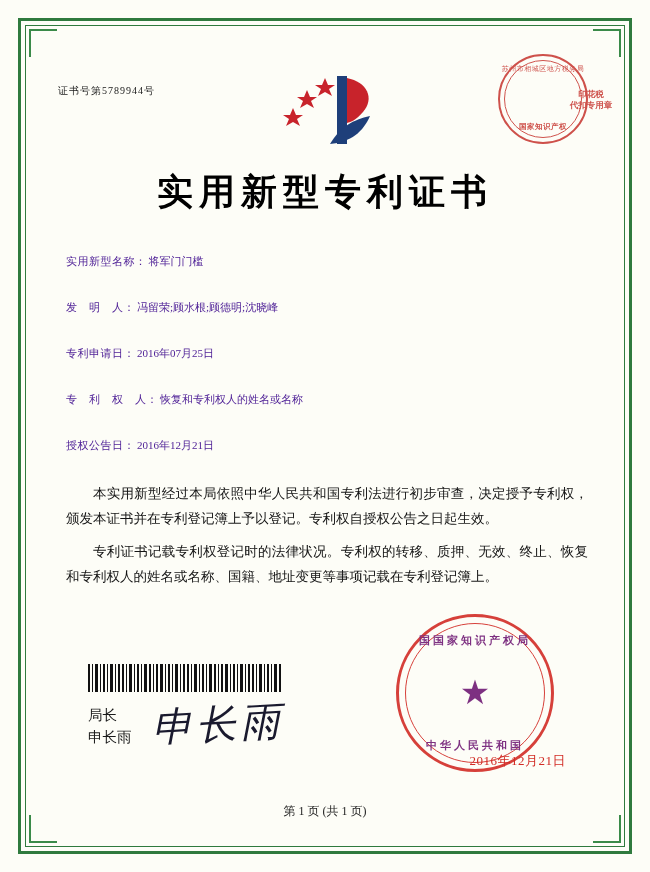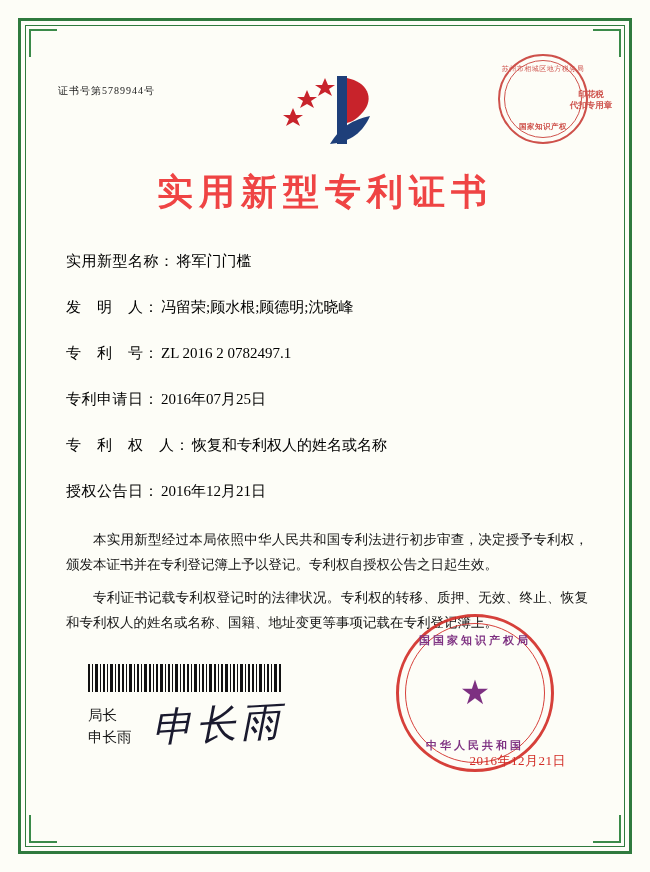--- a/index.html
+++ b/index.html
@@ -121,33 +121,33 @@
     letter-spacing: .5px;
     font-weight: bold;
   }
 
   .title {
     margin-top: 6px;
     text-align: center;
     font-size: 36px;
     font-weight: bold;
     letter-spacing: 6px;
-    color: #ef4444;
+    color: #000000;
     font-family: "Liberation Serif", "DejaVu Serif", serif;
   }
 
   .fields {
     margin-top: 34px;
     padding-left: 26px;
   }
   .field-row {
-    font-size: 15px;
+    font-size: 11px;
     line-height: 20px;
     margin-bottom: 26px;
-    color: #000000;
+    color: #4c1d95;
     white-space: nowrap;
   }
   .field-label {
     display: inline-block;
     letter-spacing: 0.5px;
   }
   .field-value {
     display: inline-block;
     margin-left: 2px;
   }
@@ -291,23 +291,20 @@
     </div>
 
     <div class="title">实用新型专利证书</div>
 
     <div class="fields">
       <div class="field-row">
         <span class="field-label">实用新型名称：</span><span class="field-value">将军门门槛</span>
       </div>
       <div class="field-row">
         <span class="field-label">发　明　人：</span><span class="field-value">冯留荣;顾水根;顾德明;沈晓峰</span>
-      </div>
-      <div class="field-row">
-        <span class="field-label">专　利　号：</span><span class="field-value">ZL 2016 2 0782497.1</span>
       </div>
       <div class="field-row">
         <span class="field-label">专利申请日：</span><span class="field-value">2016年07月25日</span>
       </div>
       <div class="field-row">
         <span class="field-label">专　利　权　人：</span><span class="field-value">恢复和专利权人的姓名或名称</span>
       </div>
       <div class="field-row">
         <span class="field-label">授权公告日：</span><span class="field-value">2016年12月21日</span>
       </div>
@@ -385,15 +382,16 @@
 
     <div class="big-seal">
       <div class="ring2"></div>
       <div class="arc-top">国国家知识产权局</div>
       <div class="star">★</div>
       <div class="arc-bottom">中华人民共和国</div>
     </div>
 
     <div class="seal-date">2016年12月21日</div>
 
+    <div class="page-footer">第 1 页 (共 1 页)</div>
 
   </div>
 </div>
 
 </body></html>

